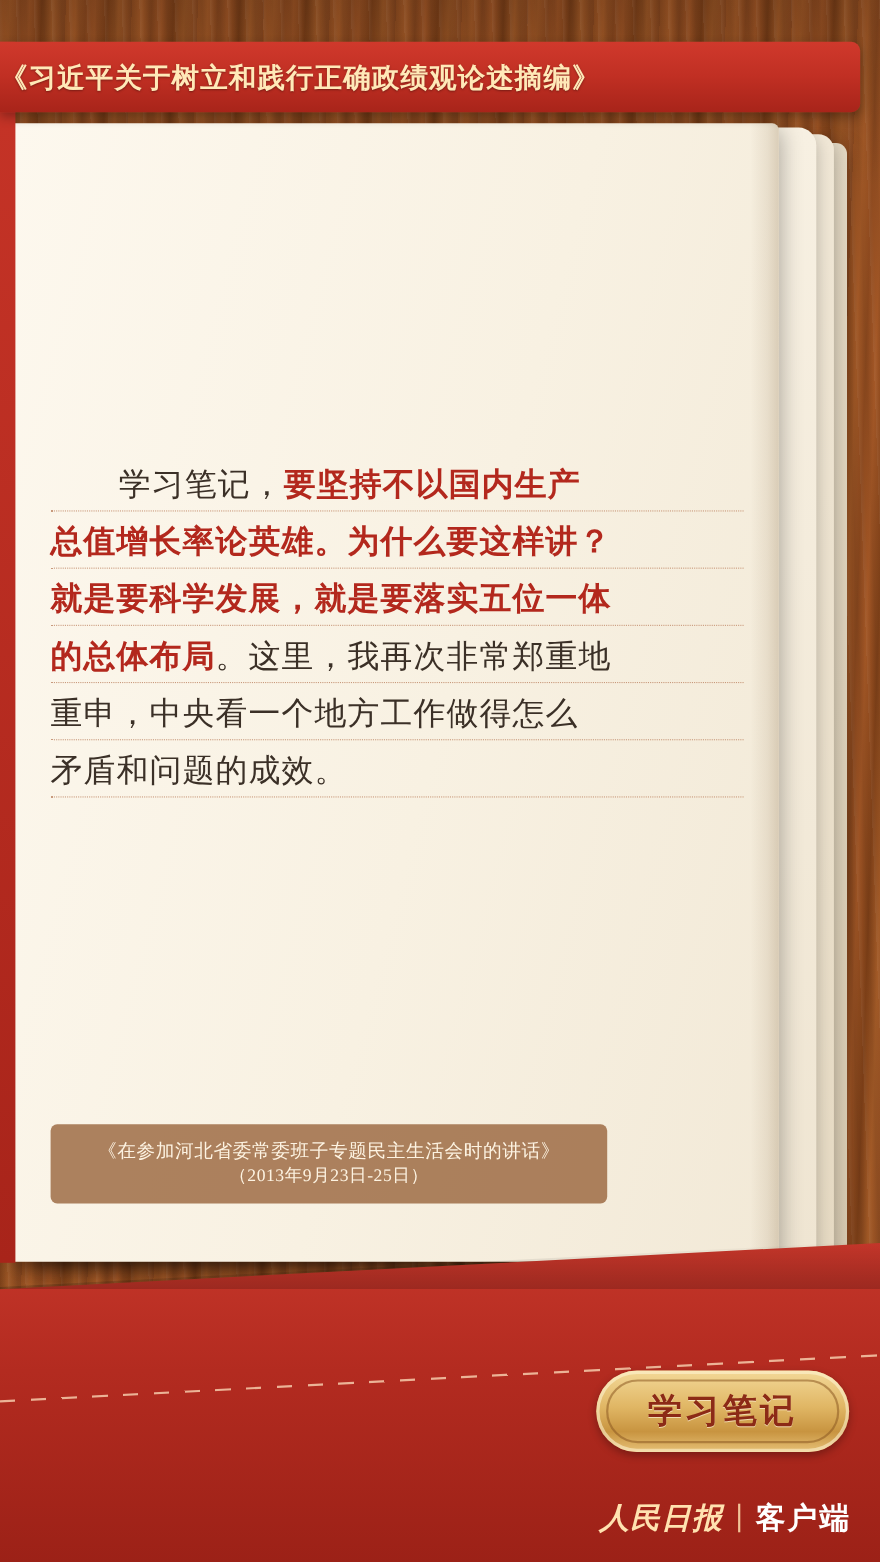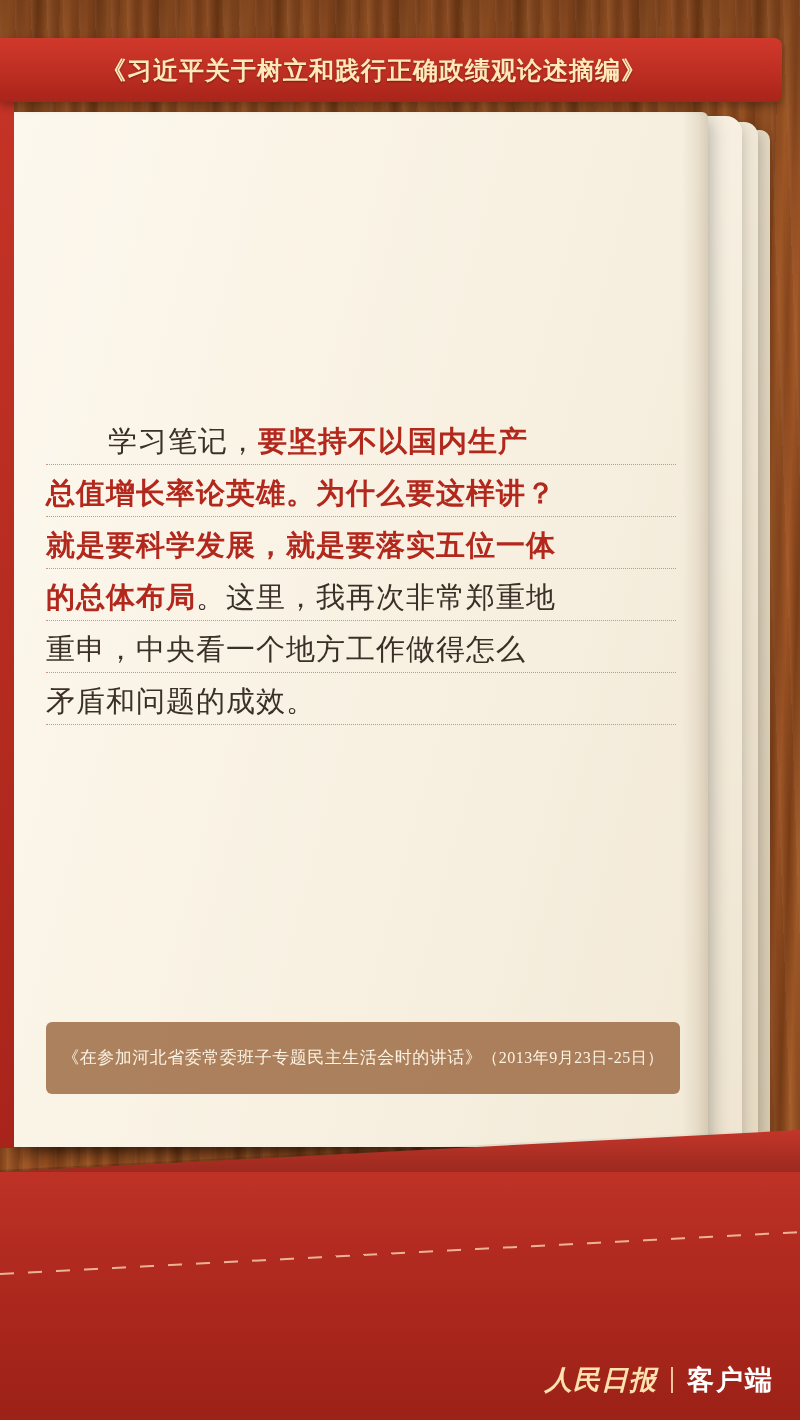--- a/index.html
+++ b/index.html
@@ -95,21 +95,21 @@
     position: absolute;
     left: 0;
     top: 38px;
     width: 782px;
     height: 64px;
     background: linear-gradient(180deg, #d0392c 0%, #c02f23 50%, #a8241a 100%);
     border-radius: 0 8px 8px 0;
     box-shadow: 0 4px 10px rgba(0,0,0,0.30);
     display: flex;
     align-items: center;
-    justify-content: center;
+    justify-content: flex-start;
     padding-right: 34px;
     box-sizing: border-box;
   }
   .header-title {
     color: #ffe9b8;
     font-size: 25px;
     font-weight: bold;
     letter-spacing: 1px;
     font-family: "Liberation Serif", "DejaVu Serif", serif;
     white-space: nowrap;
@@ -149,26 +149,26 @@
   .quote-line .indent {
     display: inline-block;
     width: 62px;
   }
 
   
   .source-box {
     position: absolute;
     left: 46px;
     top: 1022px;
-    width: 634px;
+    width: 506px;
     height: 72px;
     background: rgba(150, 96, 55, 0.78);
     border-radius: 6px;
     display: flex;
-    flex-direction: row;
+    flex-direction: column;
     align-items: center;
     justify-content: center;
     box-sizing: border-box;
   }
   .source-line1 {
     color: #fdf3e2;
     font-size: 17px;
     letter-spacing: 0.5px;
     line-height: 24px;
   }
@@ -314,19 +314,24 @@
 
   <div class="source-box">
     <div class="source-line1">《在参加河北省委常委班子专题民主生活会时的讲话》</div>
     <div class="source-line2">（2013年9月23日-25日）</div>
   </div>
 
   <div class="bottom-panel"></div>
   <div class="bottom-panel-top-shadow"></div>
   <div class="dash-line"></div>
 
+  <div class="badge">
+    <div class="badge-inner">
+      <span class="badge-text">学习笔记</span>
+    </div>
+  </div>
 
   <div class="brand">
     <span class="brand-mark">人民日报</span>
     <span class="brand-sep"></span>
     <span class="brand-app">客户端</span>
   </div>
 </div>
 
 </body></html>

